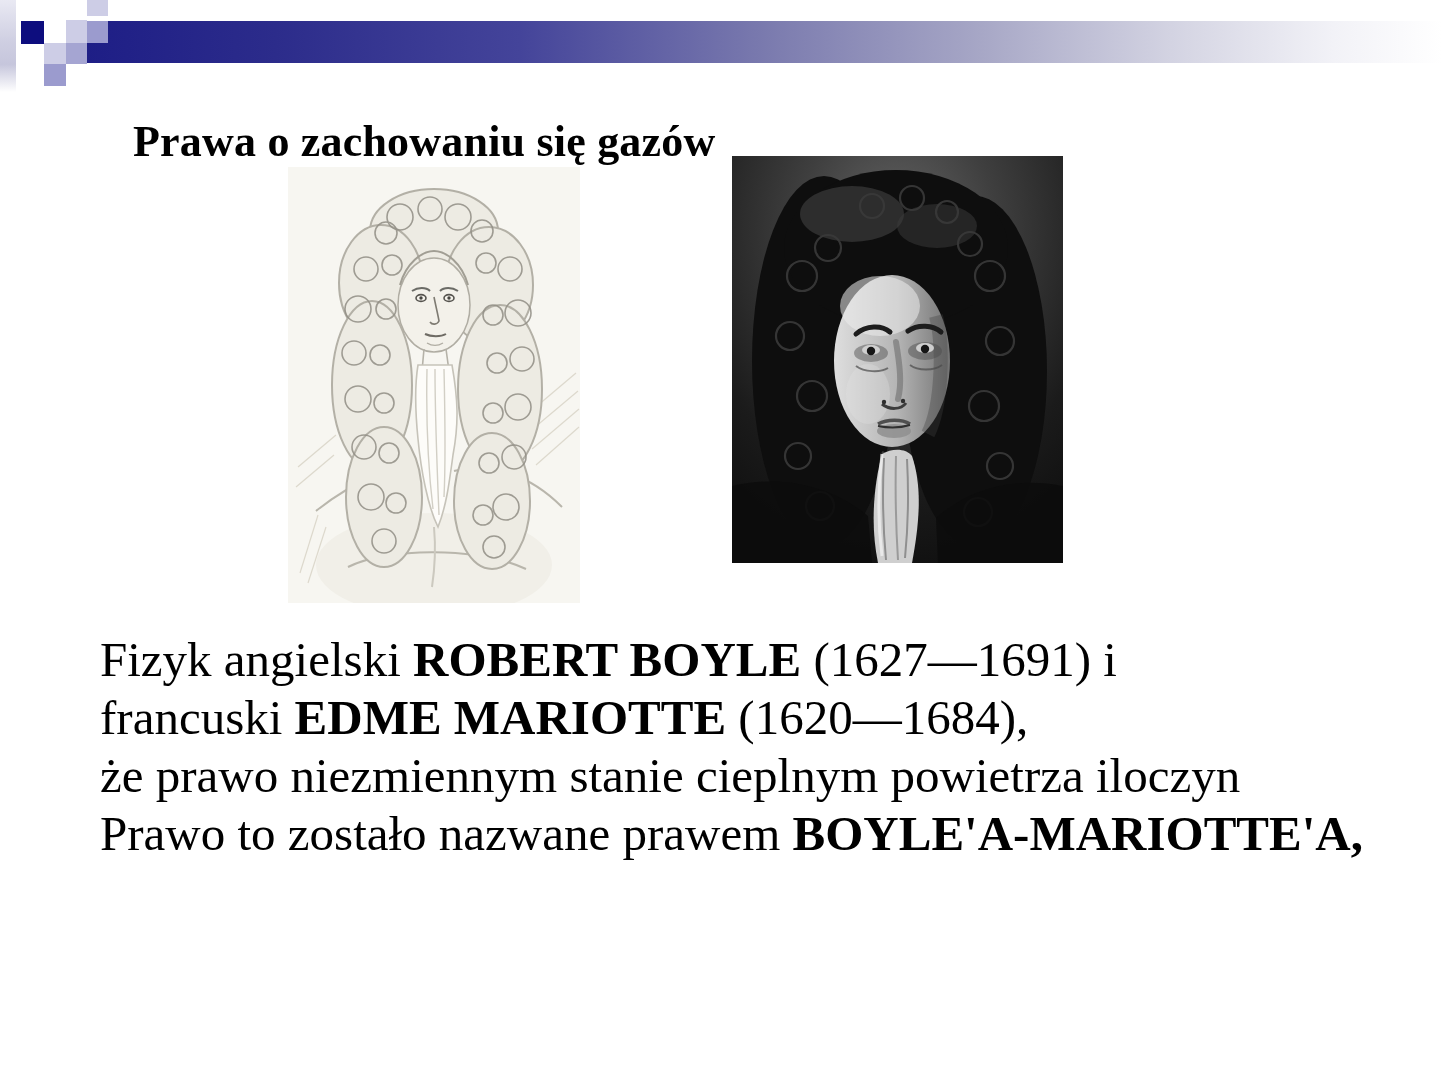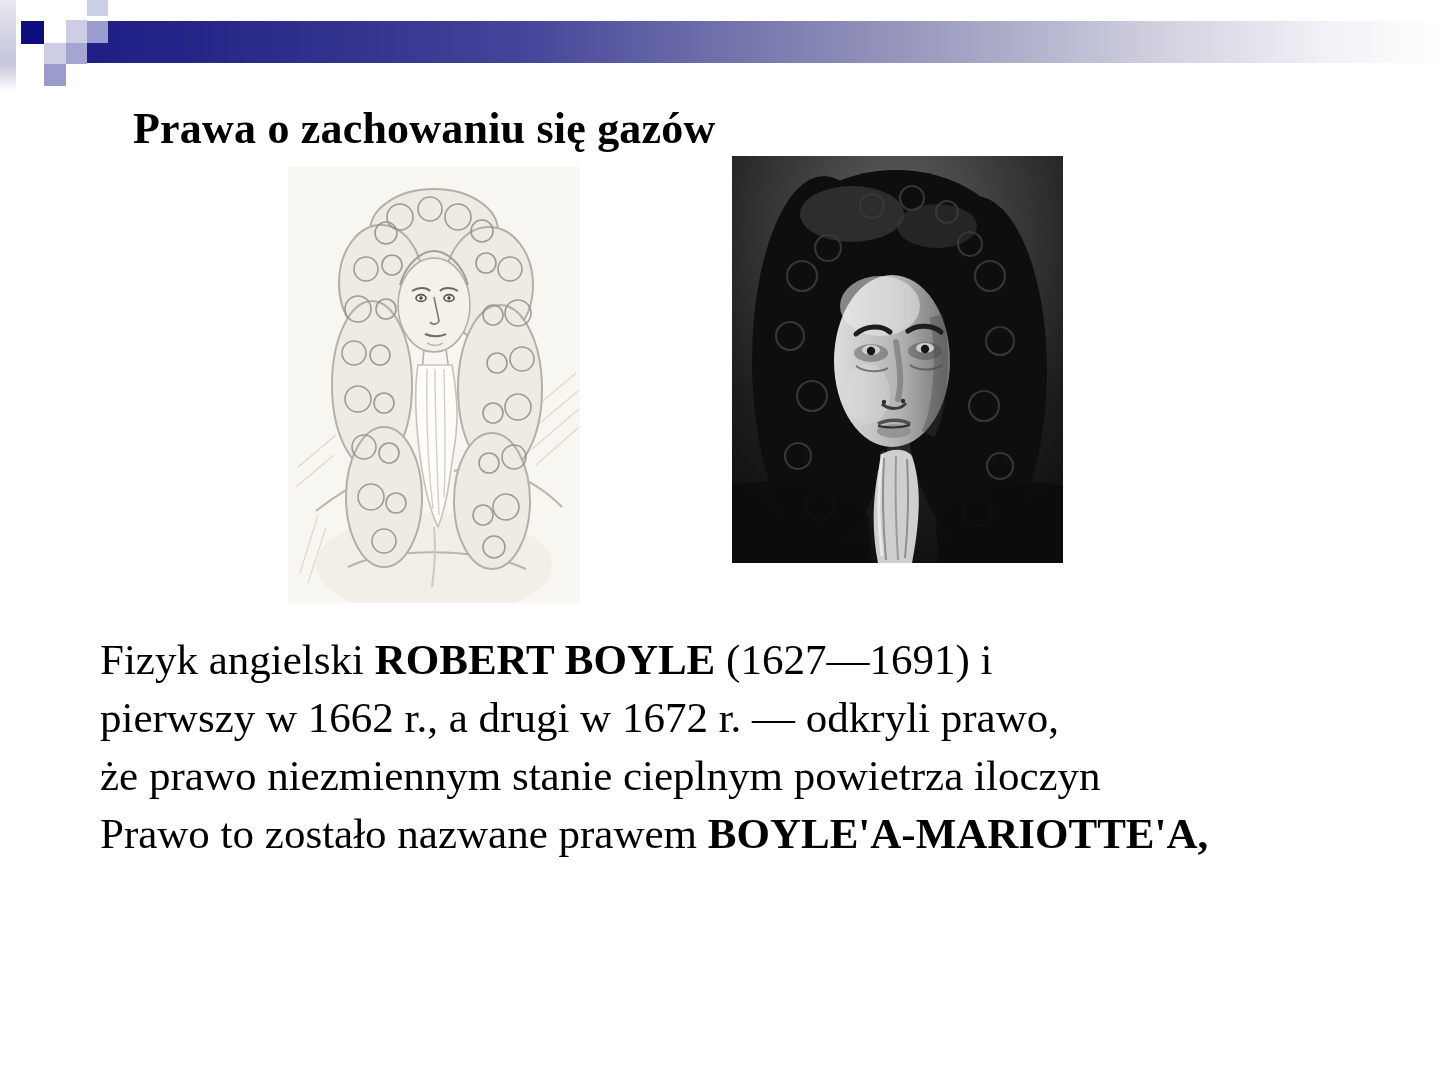--- a/index.html
+++ b/index.html
@@ -16,32 +16,32 @@
   .sq{position:absolute;}
   .sq-navy{left:21px;top:21px;width:23px;height:23px;background:#0d0d7e;}
   .sq-light-a{left:66px;top:20px;width:21px;height:23px;background:#cdcde6;}
   .sq-top{left:87px;top:0;width:21px;height:16px;background:#cdcde6;}
   .sq-purple-a{left:87px;top:21px;width:21px;height:22px;background:#9b9bce;}
   .sq-light-b{left:44px;top:43px;width:22px;height:21px;background:#cdcde6;}
   .sq-purple-b{left:66px;top:43px;width:21px;height:21px;background:#a5a5d2;}
   .sq-purple-c{left:44px;top:64px;width:22px;height:22px;background:#9b9bce;}
   
   .title{
-    position:absolute;left:133px;top:103px;font-size:44px;font-weight:bold;
+    position:absolute;left:133px;top:116px;font-size:44px;font-weight:bold;
     white-space:nowrap;letter-spacing:0.2px;
   }
   
   .portrait{position:absolute;}
   .portrait-left{left:288px;top:167px;width:292px;height:436px;}
   .portrait-right{left:732px;top:156px;width:331px;height:407px;}
   .portrait svg{display:block;width:100%;height:100%;}
   
   .bodytext{
     position:absolute;left:100px;top:631px;width:1330px;
-    font-size:43px;line-height:58px;
+    font-size:49px;line-height:58px;
   }
   .bodytext .line{white-space:nowrap;}
   .bodytext b{font-weight:bold;}
   .bodytext i{font-style:italic;}
   .bodytext .sub{font-size:65%;vertical-align:sub;line-height:0;}
 </style>
 </head>
 <body>
 
 <div class="slide">
@@ -222,18 +222,18 @@
         <path d="M152,302 C150,340 151,372 154,404" fill="none" stroke="#8f8f8f" stroke-width="2"></path>
         <path d="M164,300 C163,338 164,372 166,404" fill="none" stroke="#9a9a9a" stroke-width="2"></path>
         <path d="M175,303 C177,340 176,372 173,402" fill="none" stroke="#8f8f8f" stroke-width="2"></path>
         <path d="M150,298 C146,330 146,368 150,400" fill="none" stroke="#efefef" stroke-width="3" opacity="0.8"></path>
       </g>
     </svg>
   </div>
 
   <div class="bodytext">
       <div class="line"><span>Fizyk angielski </span><b>ROBERT BOYLE</b><span> (1627—1691) i</span></div>
-      <div class="line"><span>pierwszy w 1662 r., a drugi w 1672 r. — odkryli prawo,</span></div>
+      <div class="line"><span>francuski </span><b>EDME MARIOTTE</b><span> (1620—1684),</span></div>
       <div class="line"><span>że prawo niezmiennym stanie cieplnym powietrza iloczyn</span></div>
       <div class="line"><span>Prawo to zostało nazwane prawem </span><b>BOYLE'A-MARIOTTE'A,</b></div>
     </div>
 
 </div>
 
 </body></html>

